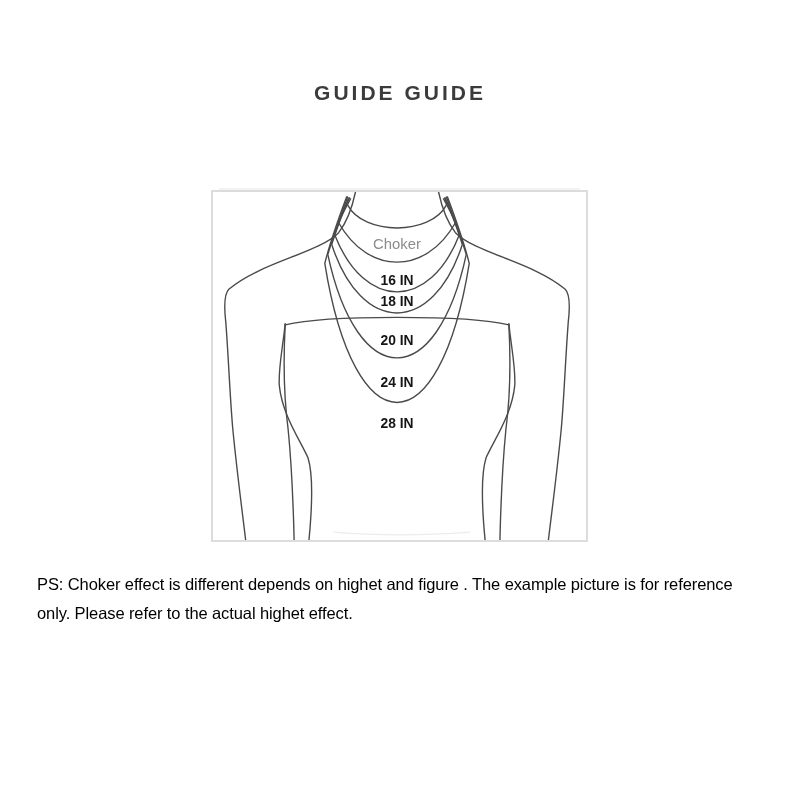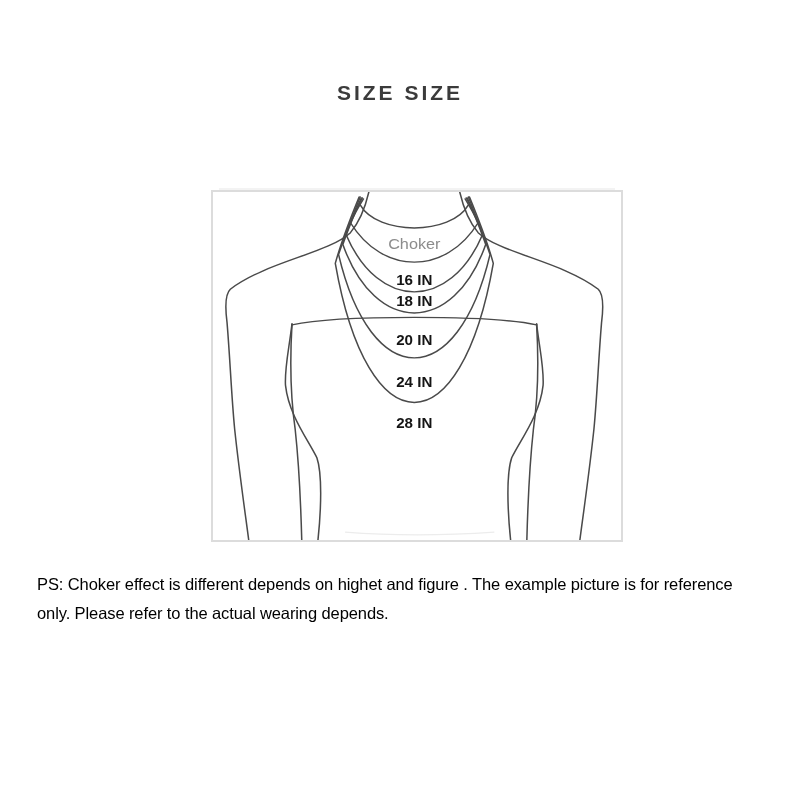--- a/index.html
+++ b/index.html
@@ -25,21 +25,21 @@
     text-align: center;
     font-size: 21px;
     font-weight: 700;
     letter-spacing: 3px;
     color: #3b3b3b;
   }
   .frame {
     position: absolute;
     left: 211px;
     top: 190px;
-    width: 412px;
+    width: 377px;
     height: 352px;
     box-sizing: border-box;
     border: 2px solid #dcdcdc;
     background: #ffffff;
     box-shadow: 0 -10px 0 -8px #f3f3f3;
   }
   .frame svg {
     display: block;
     width: 100%;
     height: 100%;
@@ -78,21 +78,21 @@
     line-height: 28.5px;
     color: #000000;
     letter-spacing: -0.1px;
   }
 </style>
 </head>
 <body>
 
 <div class="page">
 
-  <div class="title">SIZE SIZE</div>
+  <div class="title">GUIDE GUIDE</div>
 
   <div class="frame">
     <svg viewBox="0 0 377 351" preserveAspectRatio="none">
 
       <path class="sketch" d="M 144,0 C 141,14 137,28 127,41 C 106,62 50,70 16,98 C 12,102 11,115 13,132 C 16,172 17,205 20,239 C 24,280 29,318 33,351"></path>
       <path class="sketch" d="M 228,0 C 231,14 235,28 245,41 C 266,62 322,70 356,98 C 360,102 361,115 359,132 C 356,172 355,205 352,239 C 348,280 343,318 339,351"></path>
       <path class="sketch" d="M 136,13 C 152,44 220,44 236,13"></path>
       <path class="sketch" d="M 73,134 C 115,124 257,124 299,134"></path>
       <path class="sketch" d="M 73,133 C 70,160 66,178 67,195 C 70,225 88,250 96,268 C 101,284 100,320 97,351"></path>
       <path class="sketch" d="M 299,133 C 302,160 306,178 305,195 C 302,225 284,250 276,268 C 271,284 272,320 275,351"></path>
@@ -110,16 +110,16 @@
       <text class="size-label" x="186" y="94">16 IN</text>
       <text class="size-label" x="186" y="115">18 IN</text>
       <text class="size-label" x="186" y="154">20 IN</text>
       <text class="size-label" x="186" y="197">24 IN</text>
       <text class="size-label" x="186" y="238">28 IN</text>
     </svg>
   </div>
 
   <div class="note">
     <div>PS: Choker effect is different depends on highet and figure . The example picture is for reference</div>
-    <div>only. Please refer to the actual wearing depends.</div>
+    <div>only. Please refer to the actual highet effect.</div>
   </div>
 
 </div>
 
 </body></html>

